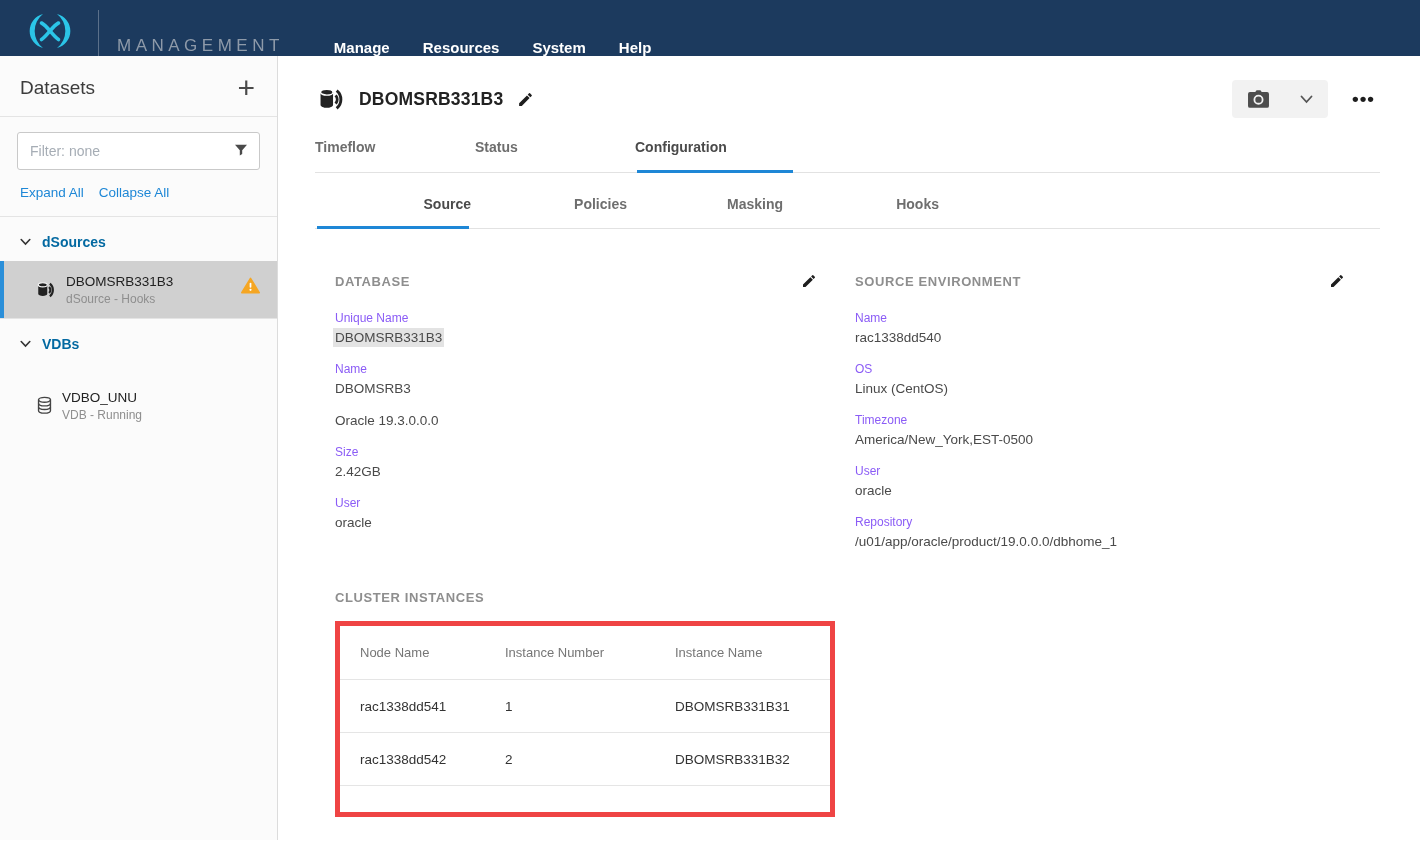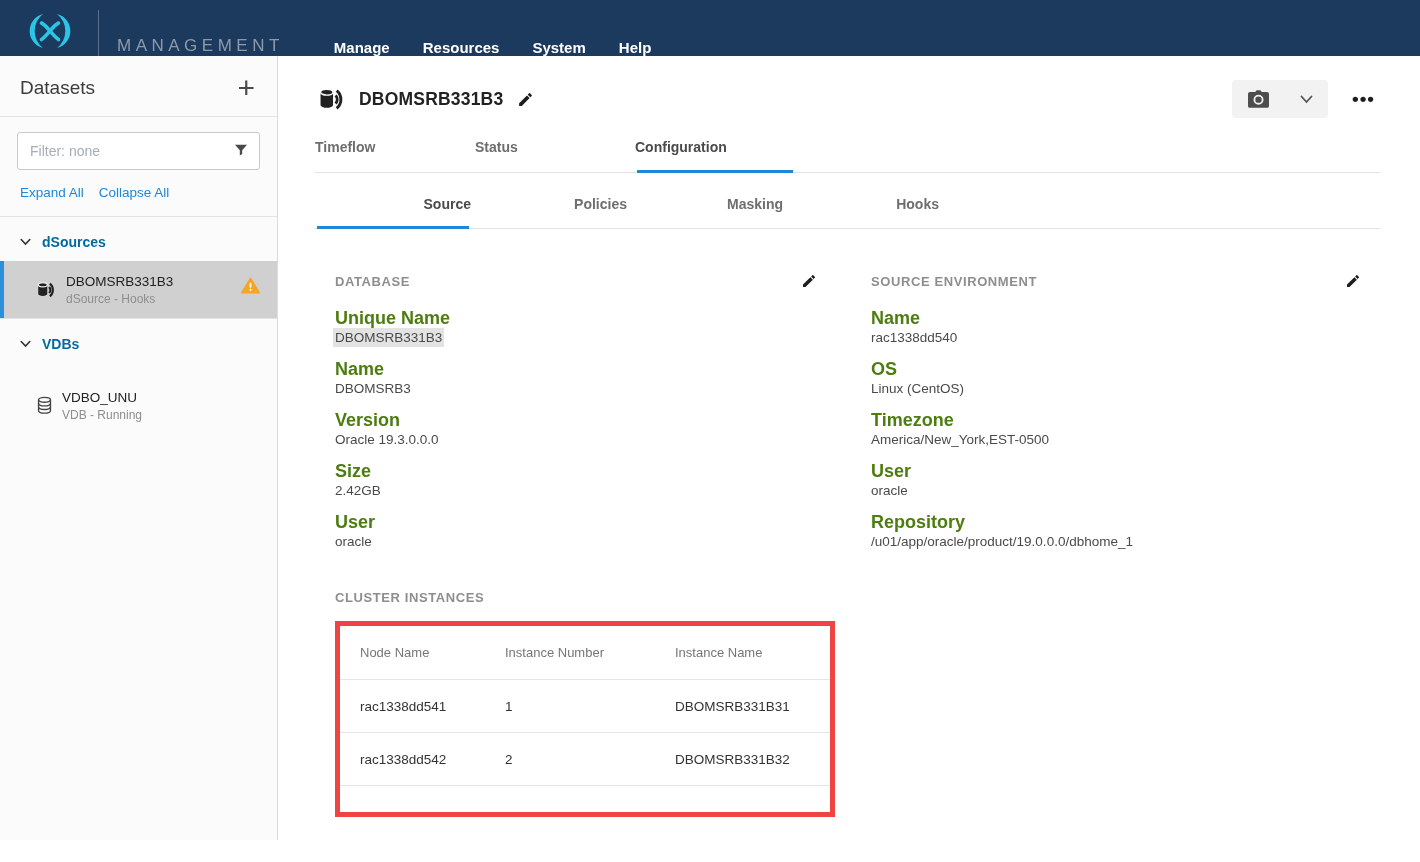--- a/index.html
+++ b/index.html
@@ -59,26 +59,26 @@
     color:#6e6e6e; position:relative; cursor:pointer; }
   .tab.active { color:#4a4a4a; }
   .tab.active::after { content:""; position:absolute; left:2px; right:2px; bottom:-1px; height:3px; background:#1e87d6; }
 
   .subtabs-row { display:flex; margin:0 40px 0 37px; padding-top:23px; border-bottom:1px solid #e2e2e2; }
   .subtab { width:156px; text-align:right; padding-bottom:16px; font-size:14px; font-weight:bold;
     color:#6e6e6e; position:relative; cursor:pointer; }
   .subtab.active { color:#4a4a4a; }
   .subtab.active::after { content:""; position:absolute; left:2px; right:2px; bottom:-1px; height:3px; background:#1e87d6; }
 
-  .detail-grid { display:grid; grid-template-columns:520px 490px; padding:44px 0 0 57px;gap:16px; }
+  .detail-grid { display:grid; grid-template-columns:520px 490px; padding:44px 0 0 57px; }
   .panel-head { display:flex; justify-content:space-between; align-items:center; margin-bottom:20px; }
   .panel-left .panel-head { padding-right:38px; }
   .panel-title { font-size:13px; font-weight:bold; color:#8e8e8e; letter-spacing:.6px; }
   .field { margin-bottom:13px; }
-  .flabel { font-size:18px; font-weight:bold; color:#4d7c0f; line-height:19px; }
+  .flabel { font-size:12px; font-weight:normal; color:#8b5cf6; line-height:19px; }
   .fvalue { font-size:13.5px; color:#4a4a4a; line-height:19px; }
   .fvalue.highlight { background:#e3e3e3; display:inline-block; padding:0 2px; margin-left:-2px; }
 
   .cluster { padding:26px 0 0 57px; }
   .cluster-title { font-size:13px; font-weight:bold; color:#8e8e8e; letter-spacing:.6px; margin-bottom:16px; }
   .cluster-table { width:500px; border:5px solid #ef4444; background:#fff; }
   .t-head { display:flex; height:54px; align-items:center; color:#767676; font-size:13px; border-bottom:1px solid #e5e5e5; }
   .t-row { display:flex; height:53px; align-items:center; font-size:13.5px; color:#333; border-bottom:1px solid #e5e5e5; }
   .t-c1 { width:165px; padding-left:20px; flex-shrink:0; }
   .t-c2 { width:170px; flex-shrink:0; }
@@ -249,21 +249,20 @@
         </div>
         <div class="field">
           <div class="flabel">Unique Name</div>
           <div class="fvalue highlight">DBOMSRB331B3</div>
         </div>
         <div class="field">
           <div class="flabel">Name</div>
           <div class="fvalue">DBOMSRB3</div>
         </div>
         <div class="field">
-          <div class="flabel">Version</div>
           <div class="fvalue">Oracle 19.3.0.0.0</div>
         </div>
         <div class="field">
           <div class="flabel">Size</div>
           <div class="fvalue">2.42GB</div>
         </div>
         <div class="field">
           <div class="flabel">User</div>
           <div class="fvalue">oracle</div>
         </div>

